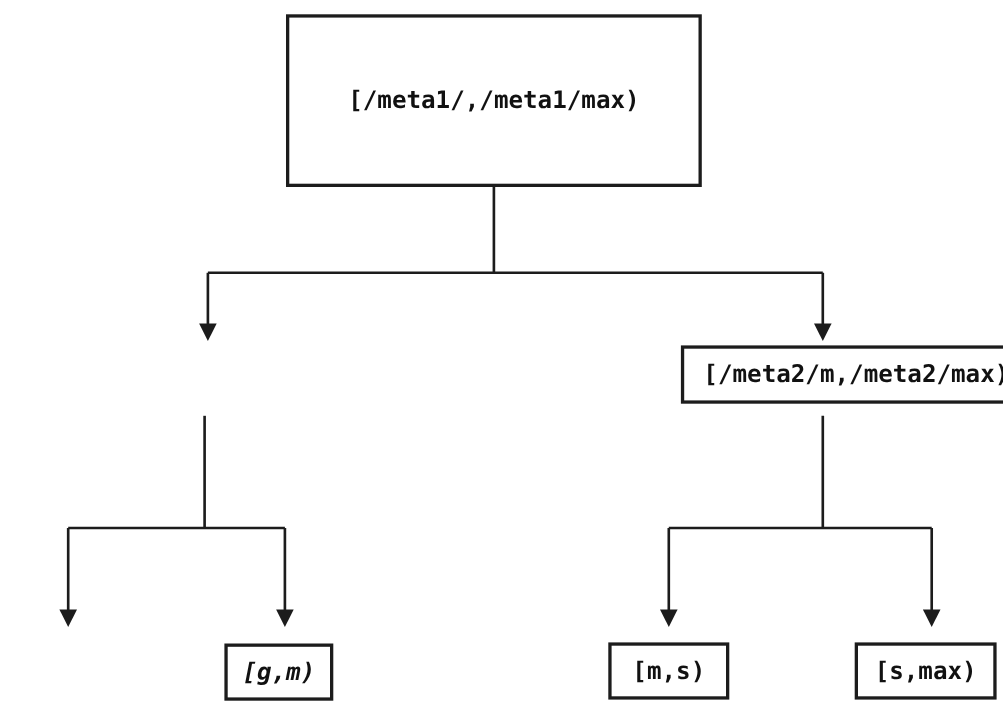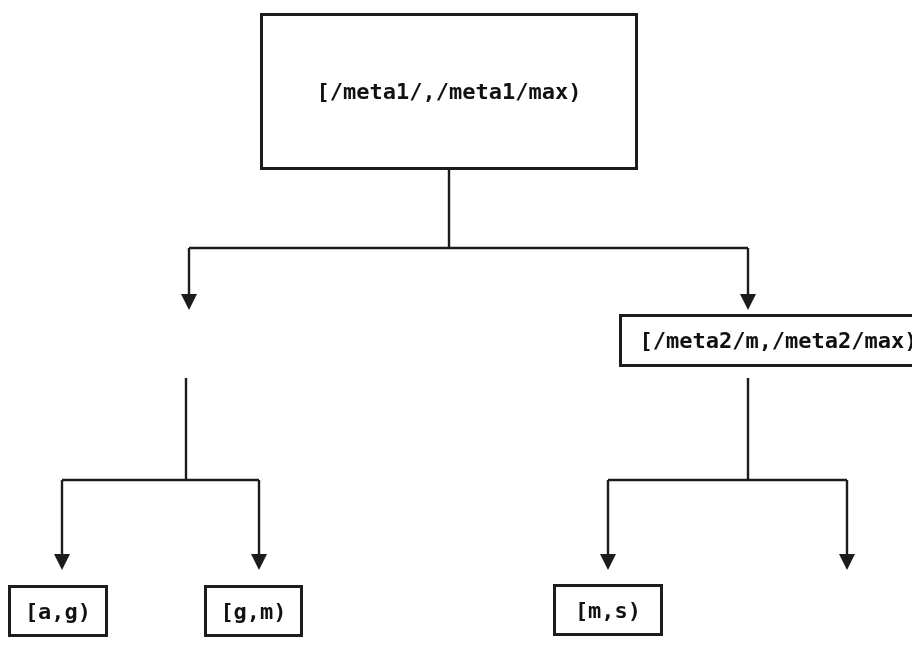--- a/index.html
+++ b/index.html
@@ -32,21 +32,21 @@
     font-family: "DejaVu Sans Mono", "Liberation Mono", monospace;
     font-weight: bold;
     font-size: 22px;
     color: #111111;
     white-space: nowrap;
   }
   .node-root   { left: 260px; top: 13px;  width: 378px; height: 157px; }
   .node-l1a    { left: 22px;  top: 325px; width: 321px; height: 53px; }
   .node-l1b    { left: 583px; top: 314px; width: 319px; height: 53px; margin-left: 36px; }
   .node-leaf1  { left: 8px;   top: 585px; width: 100px; height: 52px; }
-  .node-leaf2  { left: 204px; top: 585px; width: 99px;  height: 52px; }
+  .node-leaf2  { left: 204px; top: 585px; width: 99px;  height: 52px; font-style: italic; }
   .node-leaf3  { left: 553px; top: 584px; width: 110px; height: 52px; }
   .node-leaf4  { left: 777px; top: 584px; width: 129px; height: 52px; }
 </style>
 </head>
 <body>
 
 <div class="canvas">
 
   <svg class="edges" viewBox="0 0 912 652" xmlns="http://www.w3.org/2000/svg">
     <g stroke="#1c1c1c" stroke-width="2.4" fill="none">
@@ -78,26 +78,26 @@
 
   <div class="node node-root">
     <span>[/meta1/,/meta1/max)</span>
   </div>
 
 
   <div class="node node-l1b">
     <span>[/meta2/m,/meta2/max)</span>
   </div>
 
-  <div class="node node-leaf1">
-    <span>[a,g)</span>
-  </div>
 
   <div class="node node-leaf2">
     <span>[g,m)</span>
   </div>
 
   <div class="node node-leaf3">
     <span>[m,s)</span>
   </div>
 
+  <div class="node node-leaf4">
+    <span>[s,max)</span>
+  </div>
 
 </div>
 
 </body></html>

